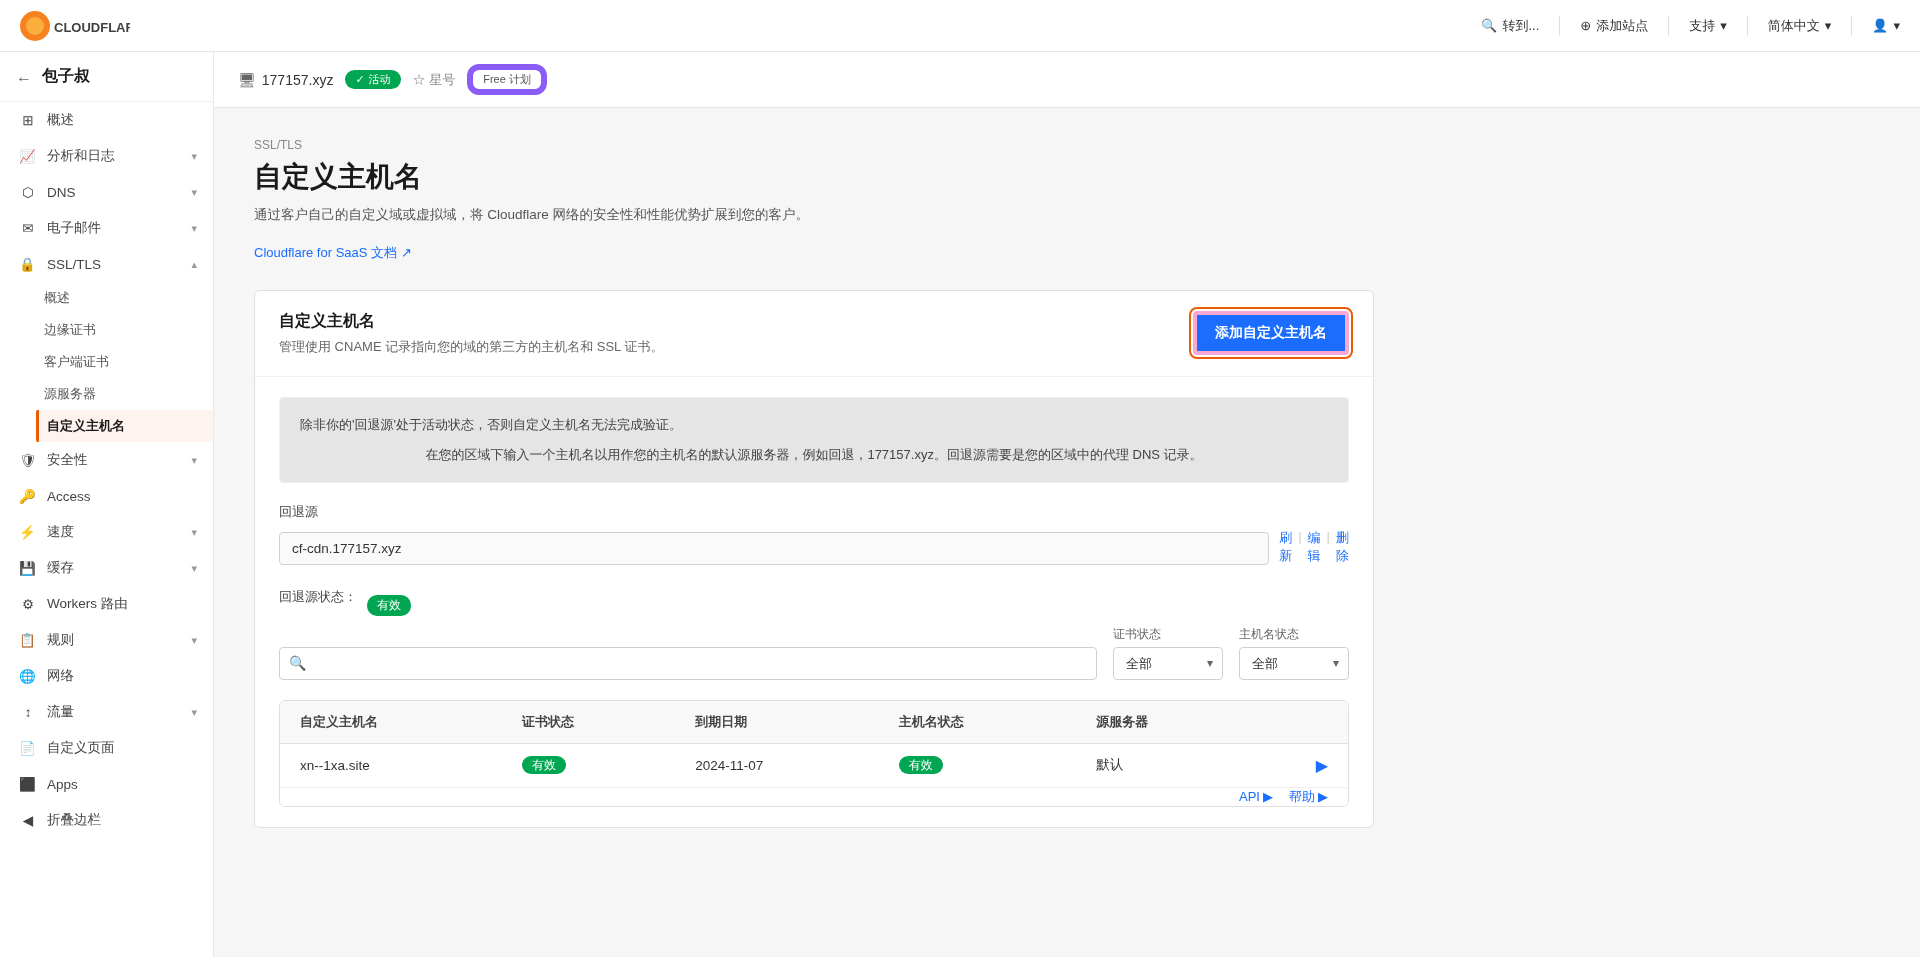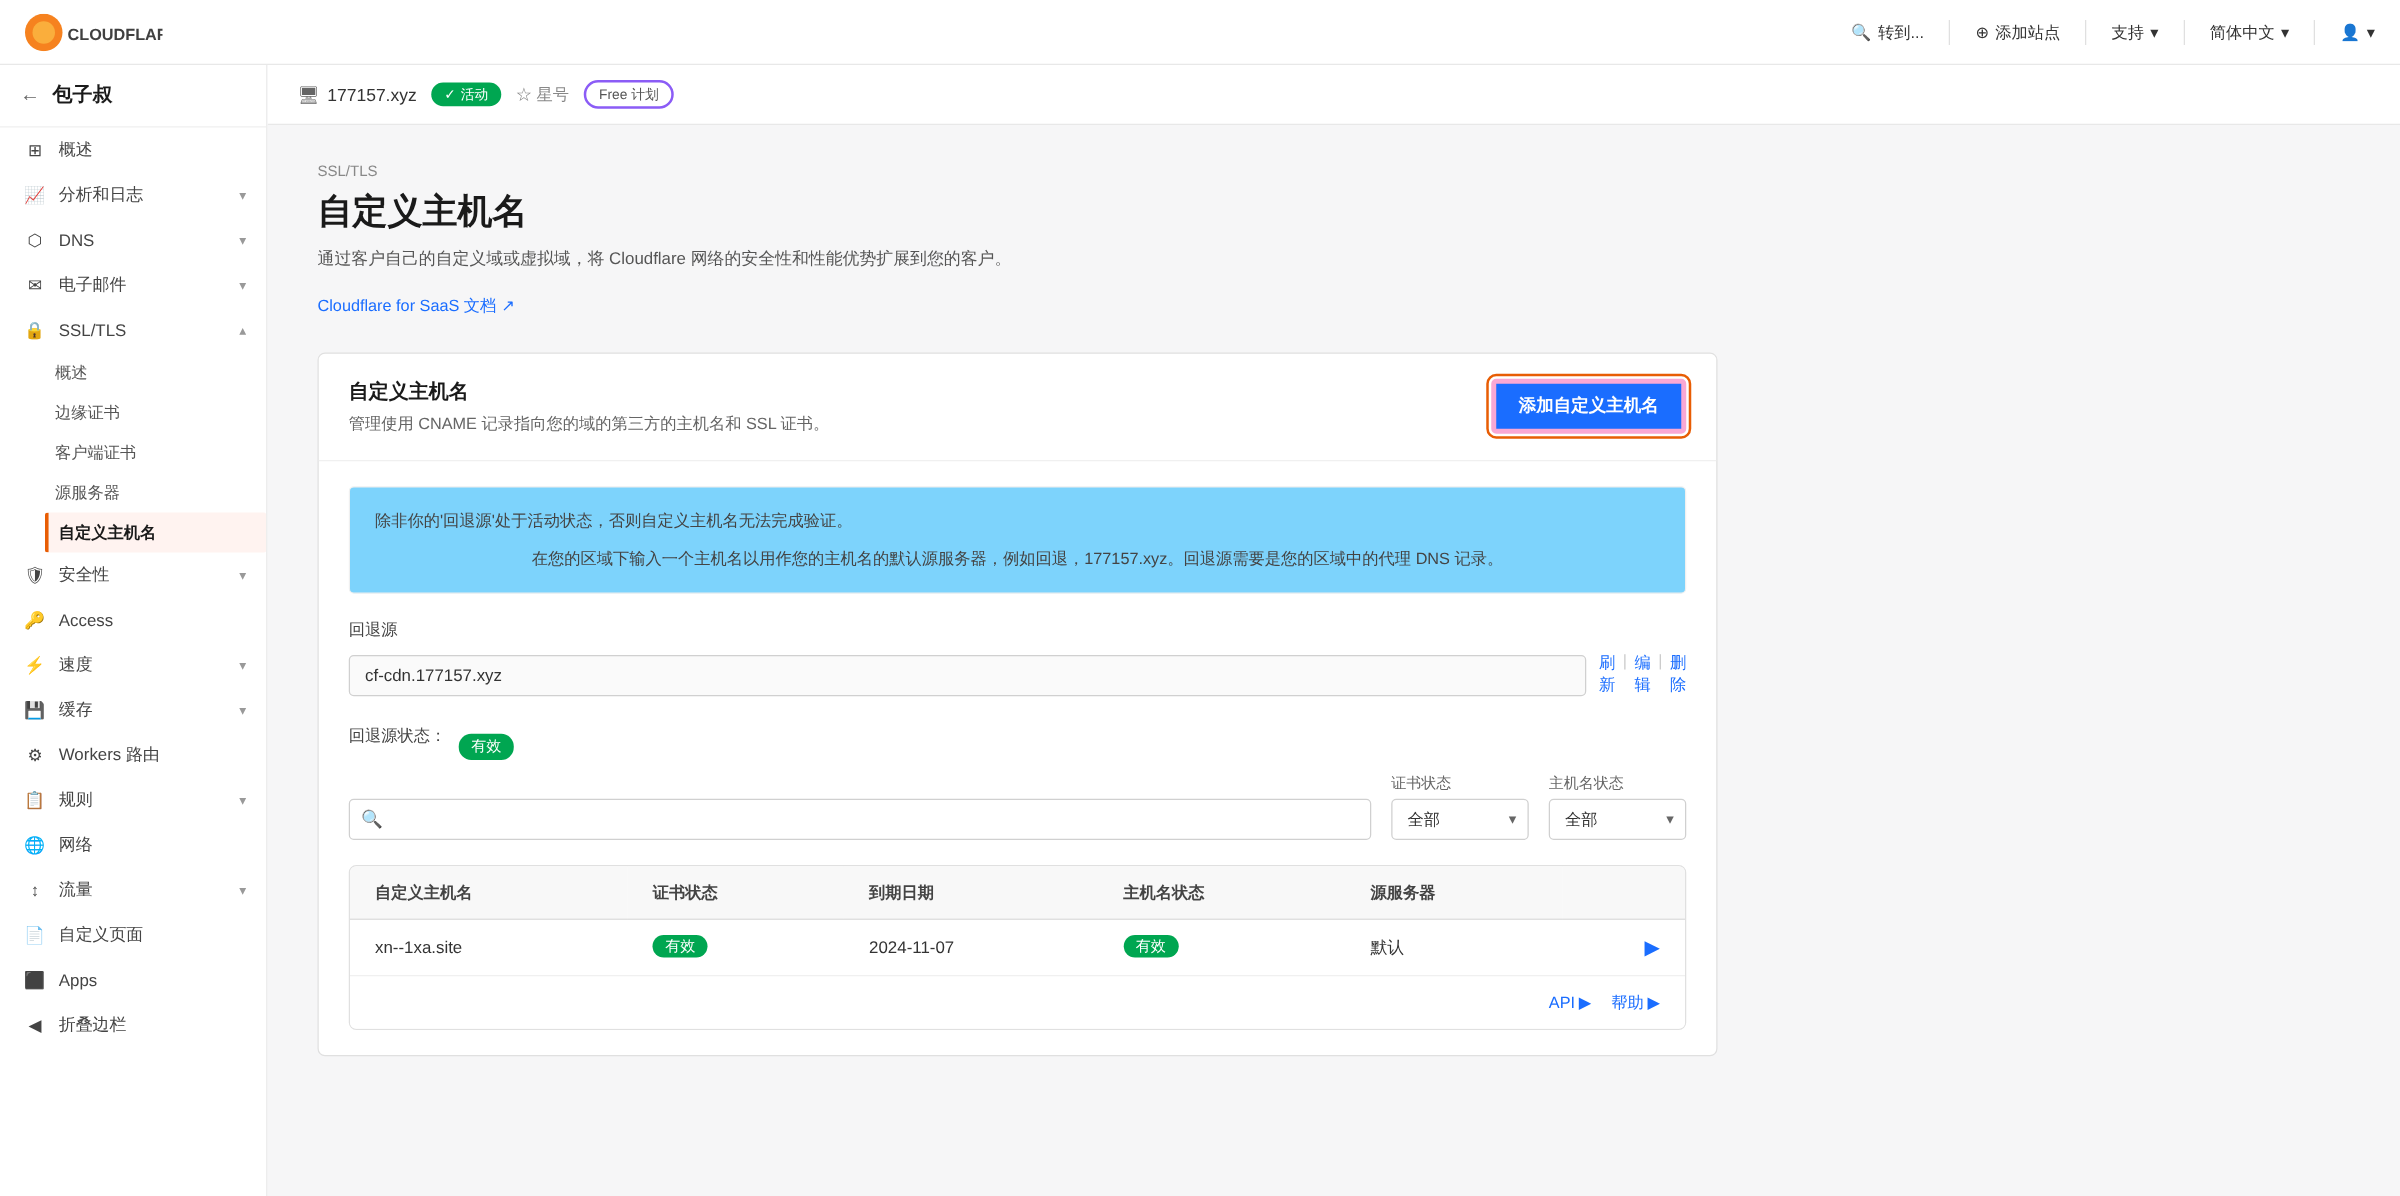--- a/index.html
+++ b/index.html
@@ -91,21 +91,21 @@
       border-bottom: 1px solid #e8e8e8;
       padding: 12px 24px;
       display: flex;
       align-items: center;
       gap: 12px;
       flex-shrink: 0;
     }
     .domain-name { font-size: 14px; font-weight: 500; color: #333; display: flex; align-items: center; gap: 6px; }
     .badge-active { background: #00a651; color: #fff; border-radius: 12px; padding: 2px 10px; font-size: 11px; display: flex; align-items: center; gap: 4px; }
     .badge-star { color: #888; font-size: 13px; cursor: pointer; }
-    .badge-plan { border: 2px solid #8b5cf6; color: #555; border-radius: 12px; padding: 2px 10px; font-size: 11px; }
+    .badge-plan { border: 6px solid #8b5cf6; color: #555; border-radius: 12px; padding: 2px 10px; font-size: 11px; }
 
     .content { padding: 30px 40px; max-width: 1200px; }
 
     .breadcrumb { font-size: 12px; color: #888; margin-bottom: 6px; }
     .page-title { font-size: 28px; font-weight: 700; color: #1a1a1a; margin-bottom: 8px; }
     .page-desc { font-size: 13.5px; color: #555; margin-bottom: 18px; line-height: 1.6; }
     .page-link { color: #1a6dff; font-size: 13px; text-decoration: none; display: flex; align-items: center; gap: 4px; margin-bottom: 28px; }
 
     .card {
       background: #fff;
@@ -132,21 +132,21 @@
       font-size: 14px;
       font-weight: 600;
       cursor: pointer;
       white-space: nowrap;
       outline: 2px solid #e85d04;
       outline-offset: 2px;
     }
 
     .card-body { padding: 20px 24px; }
 
-    .info-box { background: #7dd3fc; border: 1px solid #f0f0f0; border-radius: 4px; padding: 16px 20px; margin-bottom: 20px; }
+    .info-box { background: #e5e5e5; border: 1px solid #f0f0f0; border-radius: 4px; padding: 16px 20px; margin-bottom: 20px; }
     .info-box p { font-size: 13px; color: #444; line-height: 1.7; margin-bottom: 8px; }
     .info-box p:last-child { margin-bottom: 0; text-align: center; }
 
     .field-label { font-size: 13px; color: #444; margin-bottom: 8px; font-weight: 500; }
     .field-row { display: flex; align-items: flex-end; gap: 10px; margin-bottom: 14px; }
     .field-input {
       flex: 1;
       border: 1px solid #d0d0d0;
       border-radius: 4px;
       padding: 8px 12px;
@@ -198,21 +198,21 @@
     thead tr { background: #f8f8f8; border-bottom: 1px solid #e0e0e0; }
     th { padding: 12px 20px; text-align: left; font-size: 13px; font-weight: 600; color: #444; }
     tbody tr { border-bottom: 1px solid #f0f0f0; }
     tbody tr:last-child { border-bottom: none; }
     td { padding: 12px 20px; font-size: 13.5px; color: #333; }
     .td-arrow { color: #1a6dff; font-size: 16px; cursor: pointer; text-align: right; }
 
     .table-footer {
       display: flex;
       justify-content: flex-end;
-      padding: 12px 20px;
+      padding: 0 20px;
       gap: 16px;
       border-top: 1px solid #f0f0f0;
       background: #fff;
     }
     .table-footer-link { color: #1a6dff; font-size: 13px; cursor: pointer; display: flex; align-items: center; gap: 3px; }
 
     
     .cf-logo { width: 110px; height: 30px; }
   </style>
 </head>

